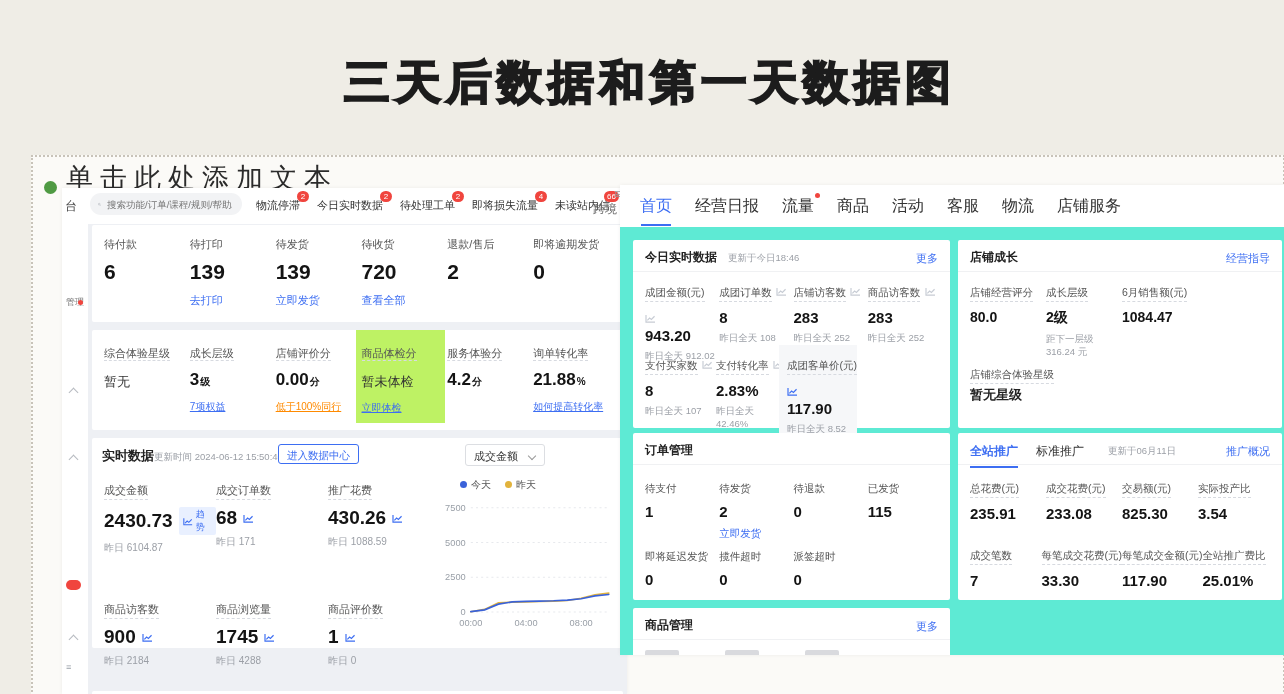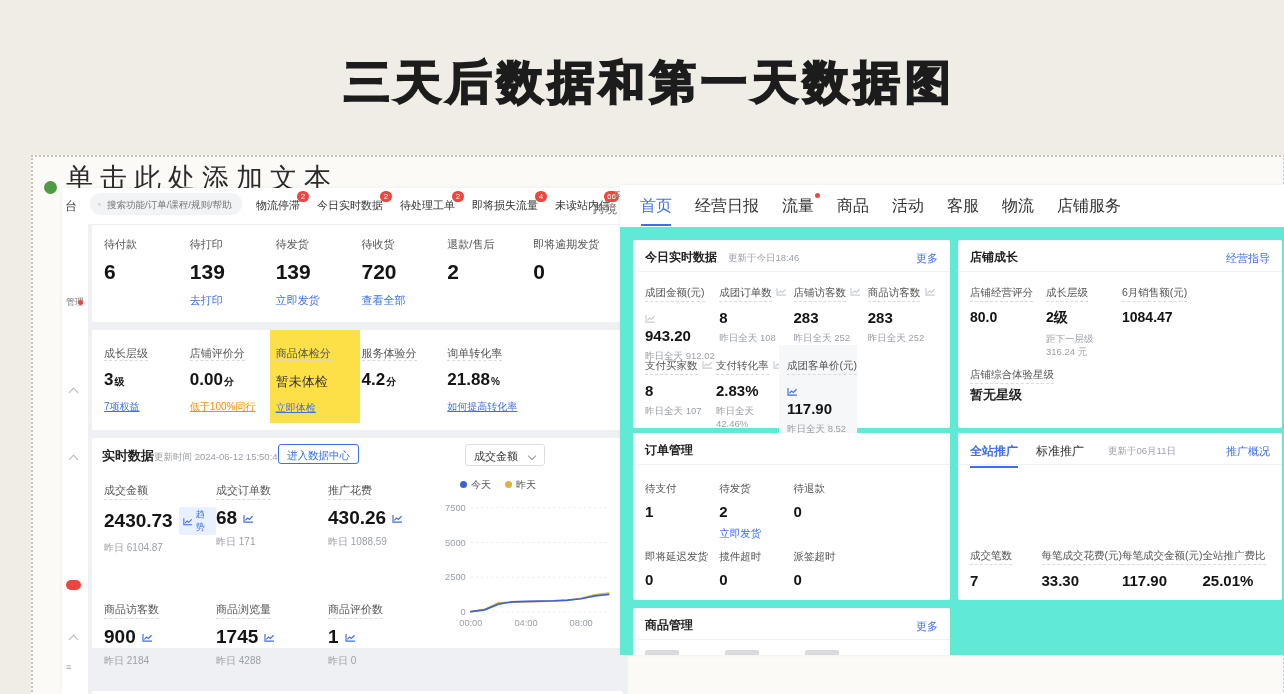--- a/index.html
+++ b/index.html
@@ -61,21 +61,21 @@
   .todo-grid .lbl{margin-bottom:8px;display:block;}
   .todo-val{font-size:21px;font-weight:700;color:#141414;}
   .todo-grid .link{margin-top:9px;}
 
   .exp-card{left:30px;top:106px;width:531px;height:100px;}
   .exp-grid{display:grid;grid-template-columns:repeat(6,1fr);padding:13px 4px 0 12px;height:80px;}
   .exp-val{font-size:17px;font-weight:700;color:#141414;margin-top:9px;}
   .exp-val .unit{font-size:10px;font-weight:700;margin-left:1px;}
   .exp-val.plain{font-size:13px;font-weight:400;color:#333;margin-top:12px;}
   .exp-grid .link{margin-top:10px;font-size:10px;text-decoration:underline;}
-  .cell-hl{background:#fde047;margin:-13px 2px 0 -6px;padding:13px 0 0 6px;}
+  .cell-hl{background:#bef264;margin:-13px 2px 0 -6px;padding:13px 0 0 6px;}
 
   .rt-card{left:30px;top:214px;width:531px;height:210px;}
   .rt-title{position:absolute;left:10px;top:9px;}
   .rt-upd{position:absolute;left:62px;top:13px;font-size:9.5px;color:#9b9fa6;}
   .rt-btn{position:absolute;left:186px;top:6px;height:20px;padding:0 8px;line-height:20px;
           border:1px solid #3d6ef2;color:#3d6ef2;font-size:10.5px;border-radius:3px;background:#fff;cursor:pointer;}
   .rt-select{position:absolute;left:373px;top:6px;width:80px;height:22px;border:1px solid #dcdee2;
              border-radius:3px;background:#fff;font-size:11px;color:#333;line-height:22px;
              padding-left:8px;box-sizing:border-box;cursor:pointer;}
   .rt-select .chev{position:absolute;right:9px;top:8px;}
@@ -210,20 +210,24 @@
         <div>
           <span class="lbl">即将逾期发货</span>
           <div class="todo-val">0</div>
         </div>
       </div>
     </div>
 
     <div class="card exp-card">
       <div class="exp-grid">
         <div>
+          <span class="lbl dashed-u">综合体验星级</span>
+          <div class="exp-val plain">暂无</div>
+        </div>
+        <div>
           <span class="lbl dashed-u">成长层级</span>
           <div class="exp-val"><span>3</span><span class="unit">级</span></div>
           <a class="link">7项权益</a>
         </div>
         <div>
           <span class="lbl dashed-u">店铺评价分</span>
           <div class="exp-val"><span>0.00</span><span class="unit">分</span></div>
           <a class="link orange">低于100%同行</a>
         </div>
         <div class="cell-hl">
@@ -452,20 +456,24 @@
         </div>
         <div>
           <span class="lbl">待发货</span>
           <div class="val">2</div>
           <a class="link">立即发货</a>
         </div>
         <div>
           <span class="lbl">待退款</span>
           <div class="val">0</div>
         </div>
+        <div>
+          <span class="lbl">已发货</span>
+          <div class="val">115</div>
+        </div>
       </div>
       <div class="cellgrid" style="top:113px;">
         <div>
           <span class="lbl">即将延迟发货</span>
           <div class="val">0</div>
         </div>
         <div>
           <span class="lbl">揽件超时</span>
           <div class="val">0</div>
         </div>
@@ -508,20 +516,38 @@
       <span class="star-lbl dashed-u">店铺综合体验星级</span>
       <span class="star-val">暂无星级</span>
     </div>
 
     <div class="card rp-card promo2-card">
       <span class="ptab active" style="left:12px;">全站推广</span>
       <span class="ptab" style="left:78px;color:#333;">标准推广</span>
       <span class="hd-upd" style="left:150px;">更新于06月11日</span>
       <a class="hd-link link">推广概况</a>
       <div class="divider"></div>
+      <div class="cellgrid" style="top:45px;">
+        <div>
+          <span class="lbl dashed-u">总花费(元)</span>
+          <div class="val">235.91</div>
+        </div>
+        <div>
+          <span class="lbl dashed-u">成交花费(元)</span>
+          <div class="val">233.08</div>
+        </div>
+        <div>
+          <span class="lbl dashed-u">交易额(元)</span>
+          <div class="val">825.30</div>
+        </div>
+        <div>
+          <span class="lbl dashed-u">实际投产比</span>
+          <div class="val">3.54</div>
+        </div>
+      </div>
       <div class="cellgrid" style="top:112px;">
         <div>
           <span class="lbl dashed-u">成交笔数</span>
           <div class="val">7</div>
         </div>
         <div>
           <span class="lbl dashed-u">每笔成交花费(元)</span>
           <div class="val">33.30</div>
         </div>
         <div>

